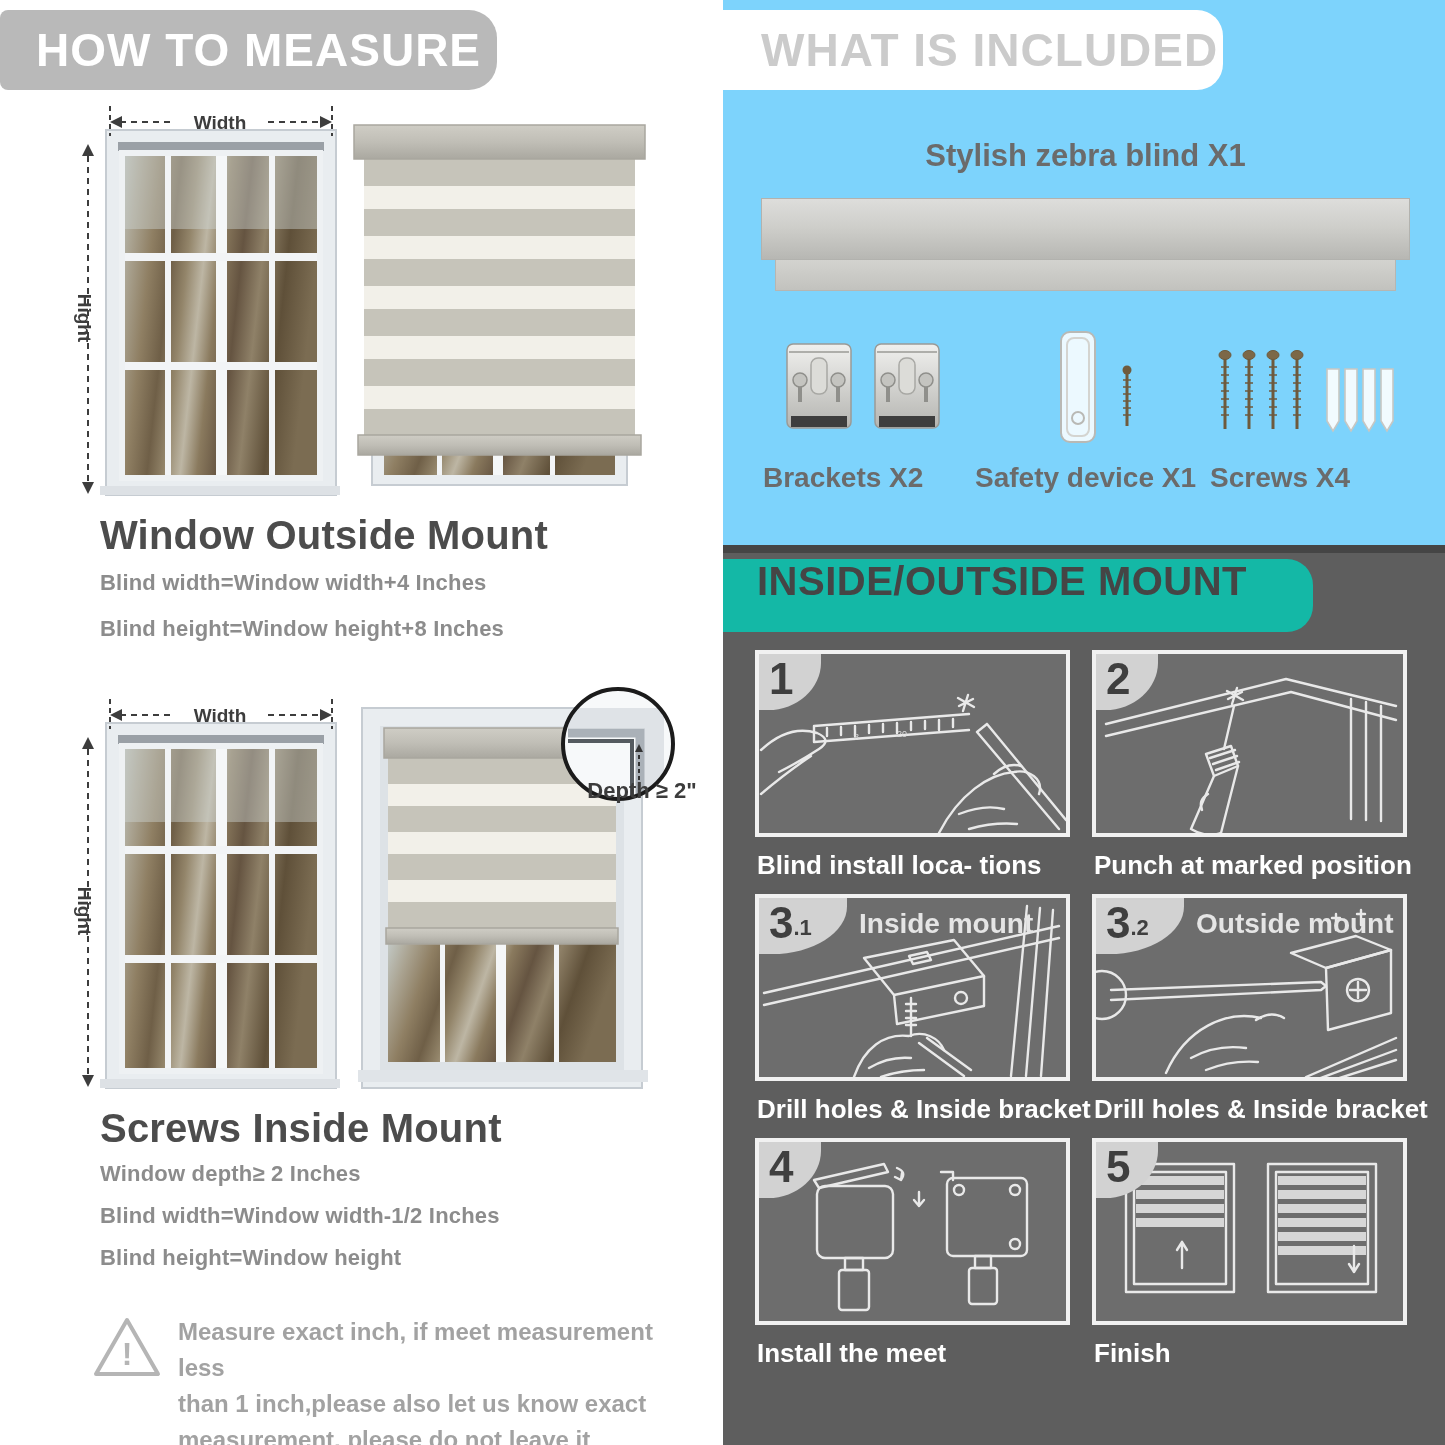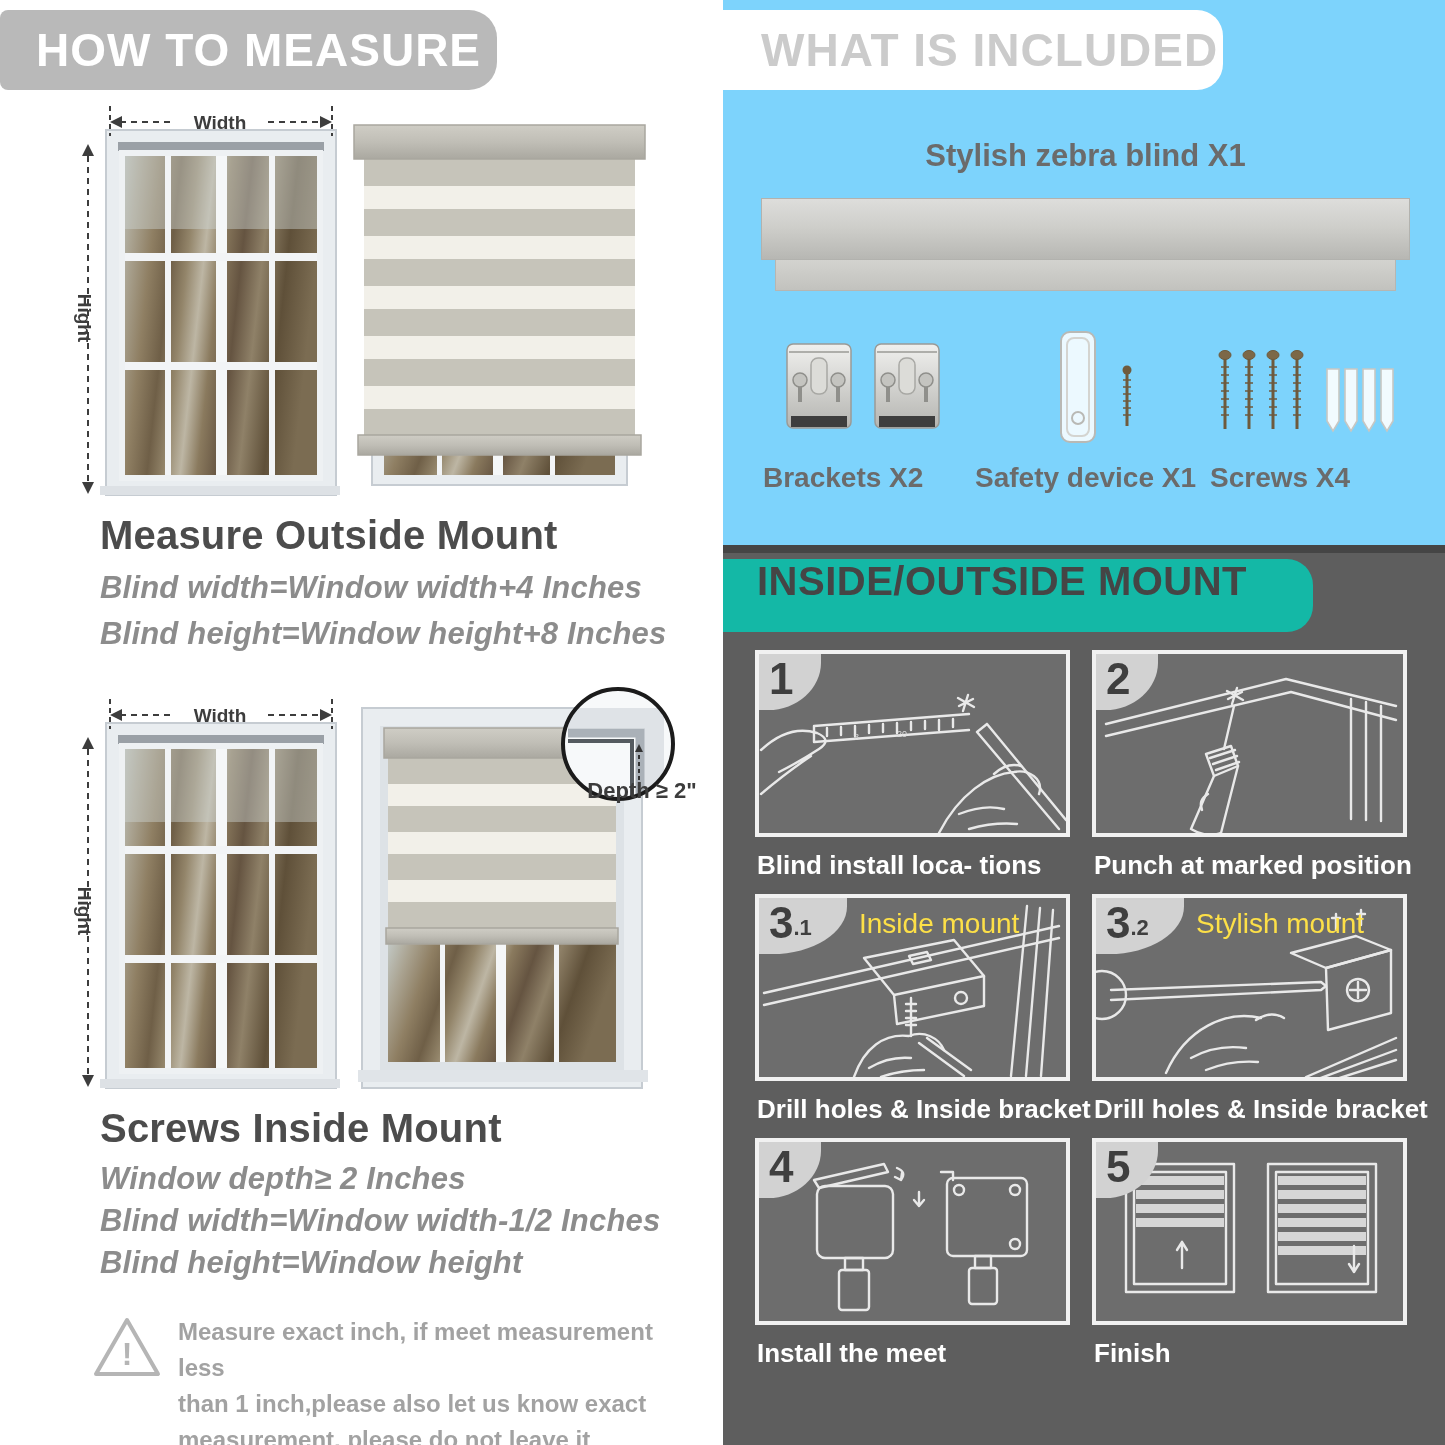--- a/index.html
+++ b/index.html
@@ -7,21 +7,21 @@
           font-family:"Liberation Sans",sans-serif;}
   .abs{position:absolute;}
 
   
   .hdr-left{left:0;top:10px;width:497px;height:80px;background:#b9b9b9;
             border-radius:8px 28px 28px 8px;display:flex;align-items:center;
             padding-left:36px;box-sizing:border-box;}
   .hdr-left span{color:#ffffff;font-size:46px;font-weight:bold;letter-spacing:1px;}
 
   .sec-heading{font-size:40px;font-weight:bold;color:#4c4c4c;letter-spacing:.2px;}
-  .formula{font-size:31px;font-weight:bold;color:#8c8c8c;letter-spacing:.2px;font-style:italic;}
+  .formula{font-size:22px;font-weight:bold;color:#8c8c8c;letter-spacing:.2px;}
 
   .depth-label{font-size:22px;font-weight:bold;color:#3c3c3c;text-align:center;}
 
   .warning-text{font-size:24px;font-weight:600;color:#a2a2a2;line-height:36px;white-space:pre-line;}
 
   .svg-dim{stroke:#3d3d3d;stroke-width:2;}
   .svg-label{font-family:"Liberation Sans",sans-serif;font-size:19px;font-weight:bold;fill:#3d3d3d;}
 
   
   .right-light{left:723px;top:0;width:722px;height:545px;background:#7dd3fc;}
@@ -49,21 +49,21 @@
   .steps-grid{position:absolute;left:32px;top:97px;display:grid;
               grid-template-columns:315px 315px;column-gap:22px;row-gap:13px;}
   .panel{position:relative;width:315px;height:187px;background:#6d6d6d;
          border:4px solid #f1f1f1;box-sizing:border-box;overflow:hidden;}
   .badge{position:absolute;top:0;left:0;width:62px;height:56px;background:#d2d2d2;
          border-radius:0 0 85% 0;display:flex;align-items:flex-start;padding:0 0 0 10px;
          box-sizing:border-box;z-index:2;}
   .badge.wide{width:88px;}
   .badge .num{font-size:44px;font-weight:bold;color:#3f3f3f;line-height:50px;}
   .badge .sub{font-size:22px;font-weight:bold;color:#3f3f3f;margin-top:17px;}
-  .panel-title{position:absolute;left:100px;top:10px;font-size:28px;font-weight:normal;color:#fde047;z-index:2;}
+  .panel-title{position:absolute;left:100px;top:10px;font-size:28px;font-weight:bold;color:#e5e5e5;z-index:2;}
   .caption{margin-top:13px;font-size:26px;font-weight:bold;color:#ffffff;white-space:nowrap;padding-left:2px;}
   .step-art{position:absolute;left:0;top:0;width:100%;height:100%;}
   .sketch{stroke:#e9e9e9;stroke-width:2.4;fill:none;stroke-linecap:round;stroke-linejoin:round;}
 </style>
 </head>
 <body>
 
 <div class="canvas">
 
   <svg width="0" height="0" style="position:absolute">
@@ -140,21 +140,21 @@
     <rect x="12" y="181" width="271" height="23" fill="#f2f0e9"></rect>
     <rect x="12" y="204" width="271" height="27" fill="#c6c4ba"></rect>
     <rect x="12" y="231" width="271" height="23" fill="#f2f0e9"></rect>
     <rect x="12" y="254" width="271" height="27" fill="#c6c4ba"></rect>
     <rect x="12" y="281" width="271" height="23" fill="#f2f0e9"></rect>
     <rect x="12" y="304" width="271" height="27" fill="#c6c4ba"></rect>
     <rect x="2" y="20" width="291" height="34" fill="url(#barGrad)" stroke="#a9a79f" stroke-width="1.5"></rect>
     <rect x="6" y="330" width="283" height="20" fill="url(#barGrad)" stroke="#a9a79f" stroke-width="1.5"></rect>
   </svg>
 
-  <div class="abs sec-heading" style="left:100px;top:513px">Measure Outside Mount</div>
+  <div class="abs sec-heading" style="left:100px;top:513px">Window Outside Mount</div>
   <div class="abs formula" style="left:100px;top:570px">Blind width=Window width+4 Inches</div>
   <div class="abs formula" style="left:100px;top:616px">Blind height=Window height+8 Inches</div>
 
   <svg class="abs" style="left:70px;top:693px" width="270" height="400" viewBox="0 0 270 400">
     <rect x="36" y="30" width="230" height="365" fill="#e9edf0" stroke="#c6ccd2" stroke-width="2"></rect>
     <rect x="48" y="42" width="206" height="9" fill="#9aa0a6"></rect>
     <rect x="50" y="51" width="202" height="329" fill="url(#photoGrad)"></rect>
     <rect x="50" y="51" width="202" height="78" fill="#ccd3d0" opacity="0.45"></rect>
     <rect x="95" y="51" width="6" height="329" fill="#f2f4f6"></rect>
     <rect x="199" y="51" width="6" height="329" fill="#f2f4f6"></rect>
@@ -393,21 +393,21 @@
               <path d="M15,92 L225,84 M15,102 L225,92 M225,84 L230,88 L225,92"></path>
               <circle cx="6" cy="97" r="24"></circle>
               <path d="M70,175 C90,130 130,112 165,120 M95,160 Q120,146 150,150 M110,172 Q135,162 162,164 M160,122 Q175,112 188,120"></path>
               <path d="M210,179 L300,140 M222,181 L300,152 M234,183 L300,162"></path>
             </g>
           </svg>
           <div class="badge wide">
             <span class="num">3</span>
             <span class="sub">.2</span>
           </div>
-          <div class="panel-title">Stylish mount</div>
+          <div class="panel-title">Outside mount</div>
         </div>
         <div class="caption">Drill holes &amp;  Inside bracket</div>
       </div>
 
       <div class="step">
         <div class="panel">
           <svg class="step-art" viewBox="0 0 307 179">
             <g class="sketch">
               <path d="M55,38 L125,22 L129,30 L60,46 Z"></path>
               <path d="M138,26 q10,4 4,12 l-6,-3 m6,3 l1,-7"></path>

